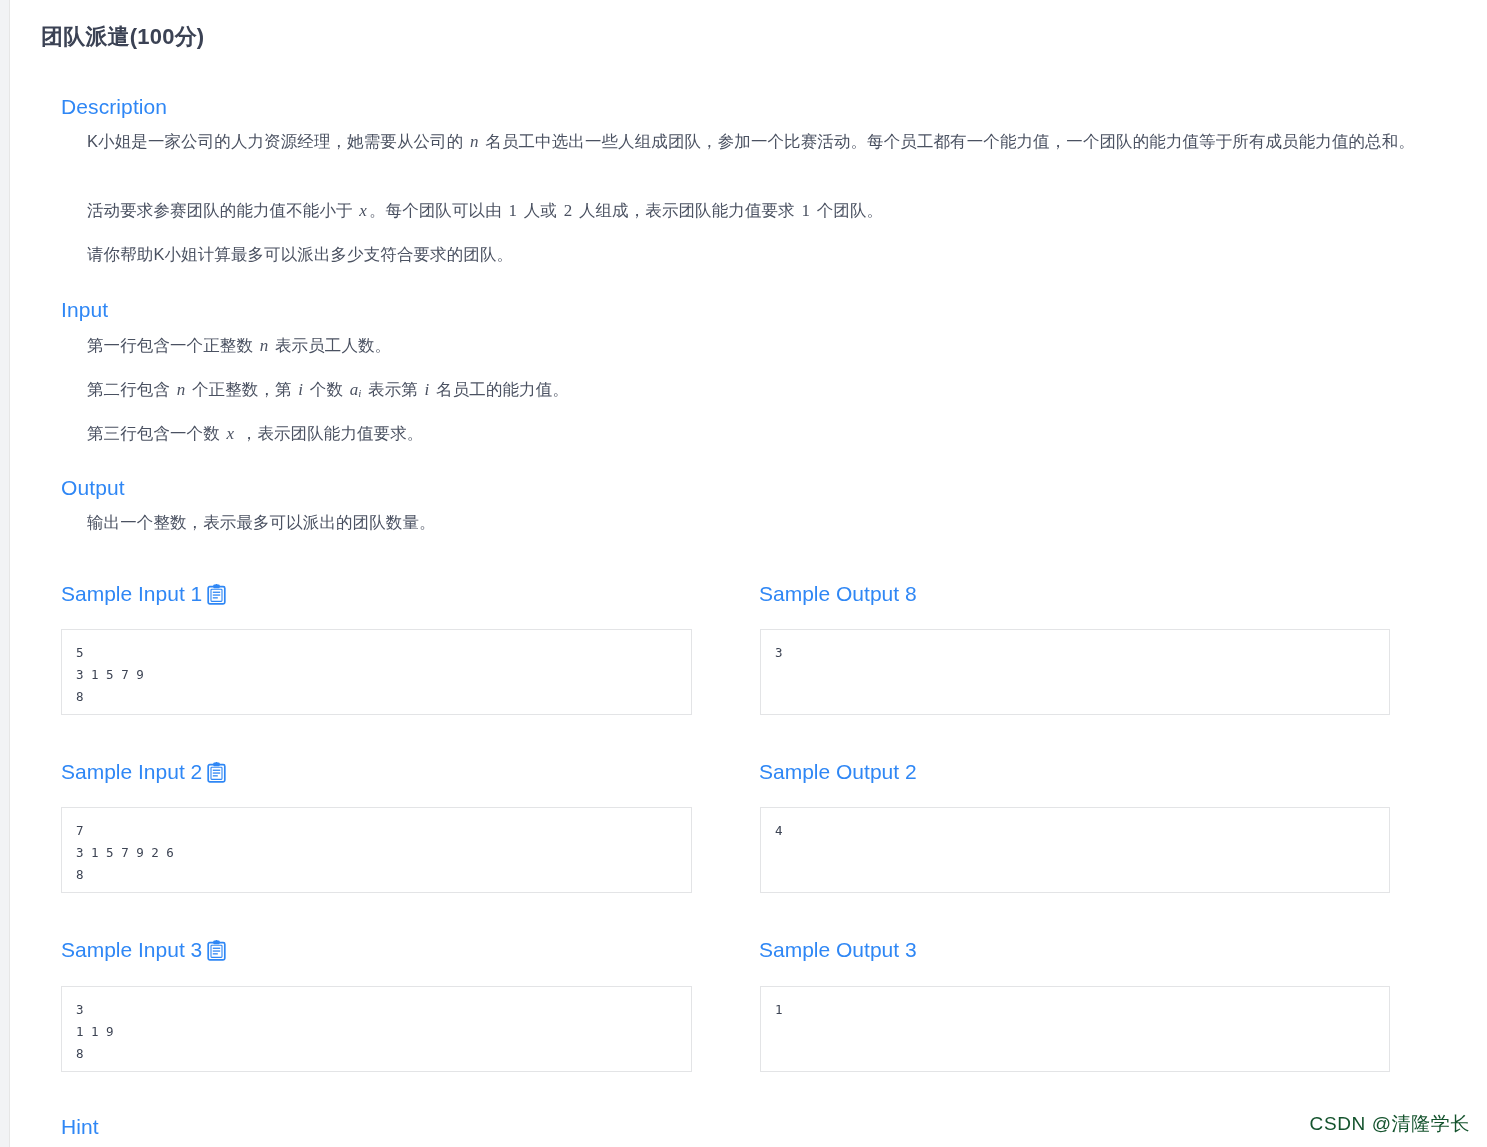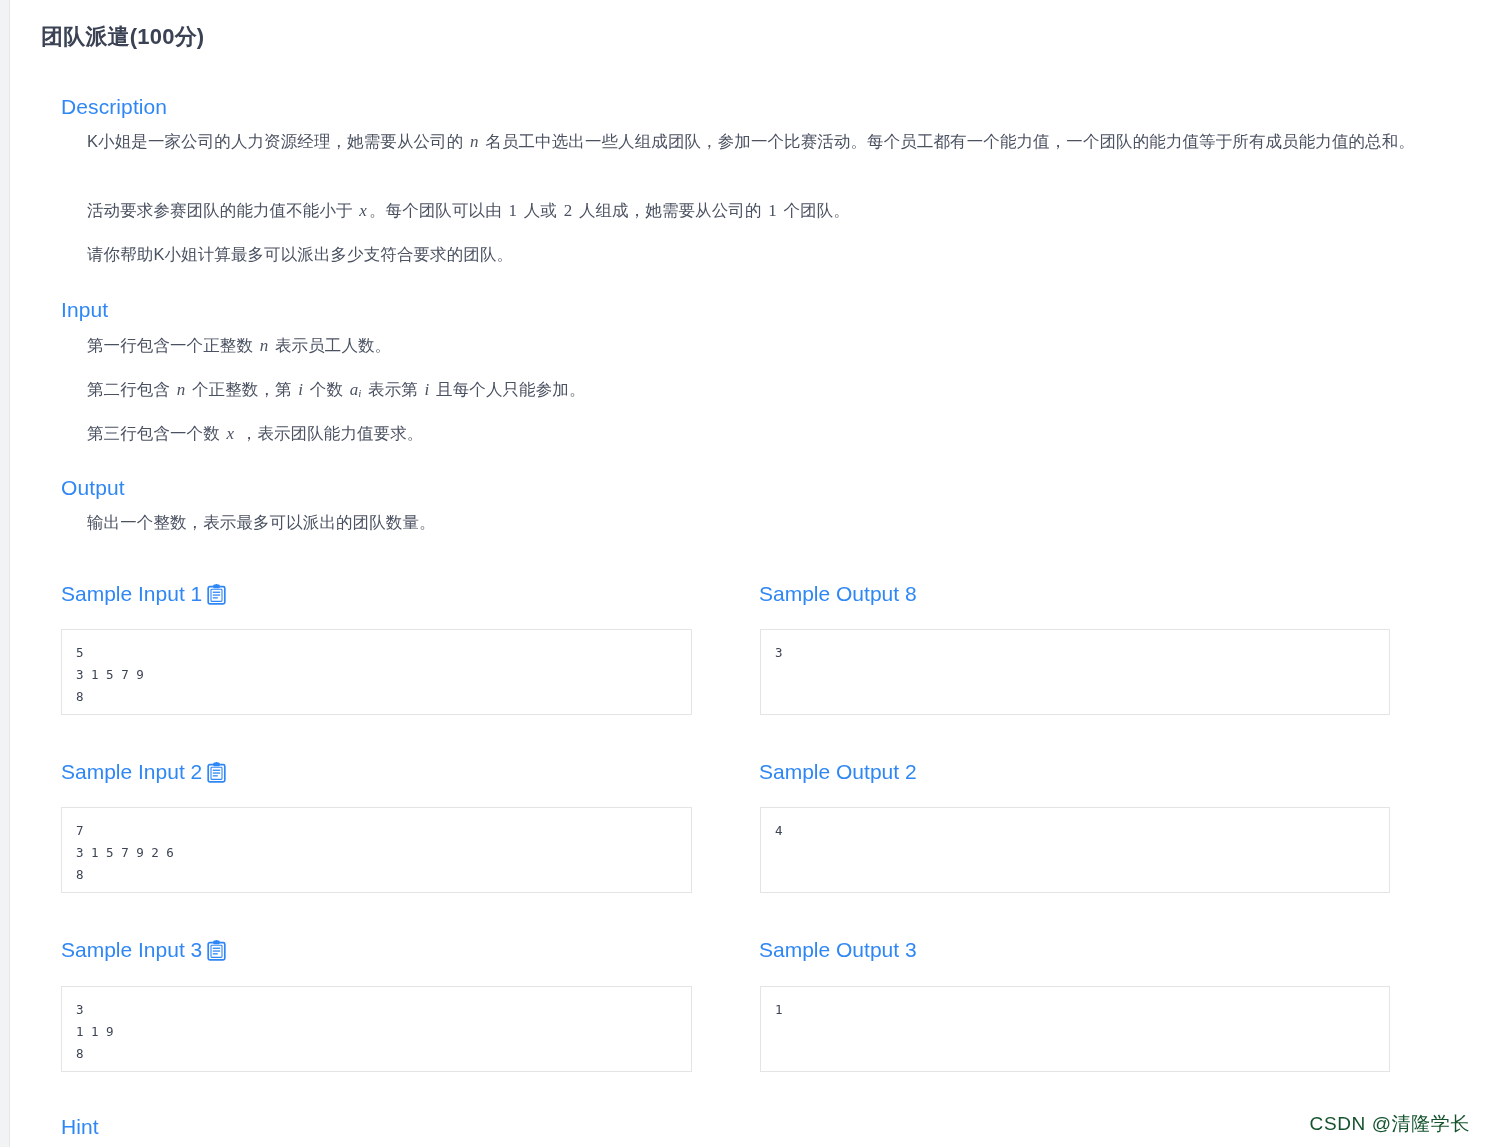--- a/index.html
+++ b/index.html
@@ -118,33 +118,33 @@
 
     <div class="page-title">团队派遣(100分)</div>
 
     <div class="section-head" style="left:51px; top:95px;">Description</div>
 
     <div class="para" style="left:77px; top:126px; width:1345px;">
       <span>K小姐是一家公司的人力资源经理，她需要从公司的 </span><span class="mv">n</span><span> 名员工中选出一些人组成团队，参加一个比赛活动。每个员工都有一个能力值，一个团队的能力值等于所有成员能力值的总和。</span>
     </div>
 
     <div class="para" style="left:77px; top:195px; width:1345px;">
-      <span>活动要求参赛团队的能力值不能小于 </span><span class="mv">x</span><span>。每个团队可以由 </span><span class="mn">1</span><span> 人或 </span><span class="mn">2</span><span> 人组成，她需要从公司的 </span><span class="mn">1</span><span> 个团队。</span>
+      <span>活动要求参赛团队的能力值不能小于 </span><span class="mv">x</span><span>。每个团队可以由 </span><span class="mn">1</span><span> 人或 </span><span class="mn">2</span><span> 人组成，表示团队能力值要求 </span><span class="mn">1</span><span> 个团队。</span>
     </div>
 
     <div class="para" style="left:77px; top:239px; width:1345px;">请你帮助K小姐计算最多可以派出多少支符合要求的团队。</div>
 
     <div class="section-head" style="left:51px; top:298px;">Input</div>
 
     <div class="para" style="left:77px; top:330px;">
       <span>第一行包含一个正整数 </span><span class="mv">n</span><span> 表示员工人数。</span>
     </div>
 
     <div class="para" style="left:77px; top:374px;">
-      <span>第二行包含 </span><span class="mv">n</span><span> 个正整数，第 </span><span class="mv">i</span><span> 个数 </span><span class="mv"><span>a</span><sub>i</sub></span><span> 表示第 </span><span class="mv">i</span><span> 且每个人只能参加。</span>
+      <span>第二行包含 </span><span class="mv">n</span><span> 个正整数，第 </span><span class="mv">i</span><span> 个数 </span><span class="mv"><span>a</span><sub>i</sub></span><span> 表示第 </span><span class="mv">i</span><span> 名员工的能力值。</span>
     </div>
 
     <div class="para" style="left:77px; top:418px;">
       <span>第三行包含一个数 </span><span class="mv">x</span><span> ，表示团队能力值要求。</span>
     </div>
 
     <div class="section-head" style="left:51px; top:476px;">Output</div>
 
     <div class="para" style="left:77px; top:507px;">输出一个整数，表示最多可以派出的团队数量。</div>
 

